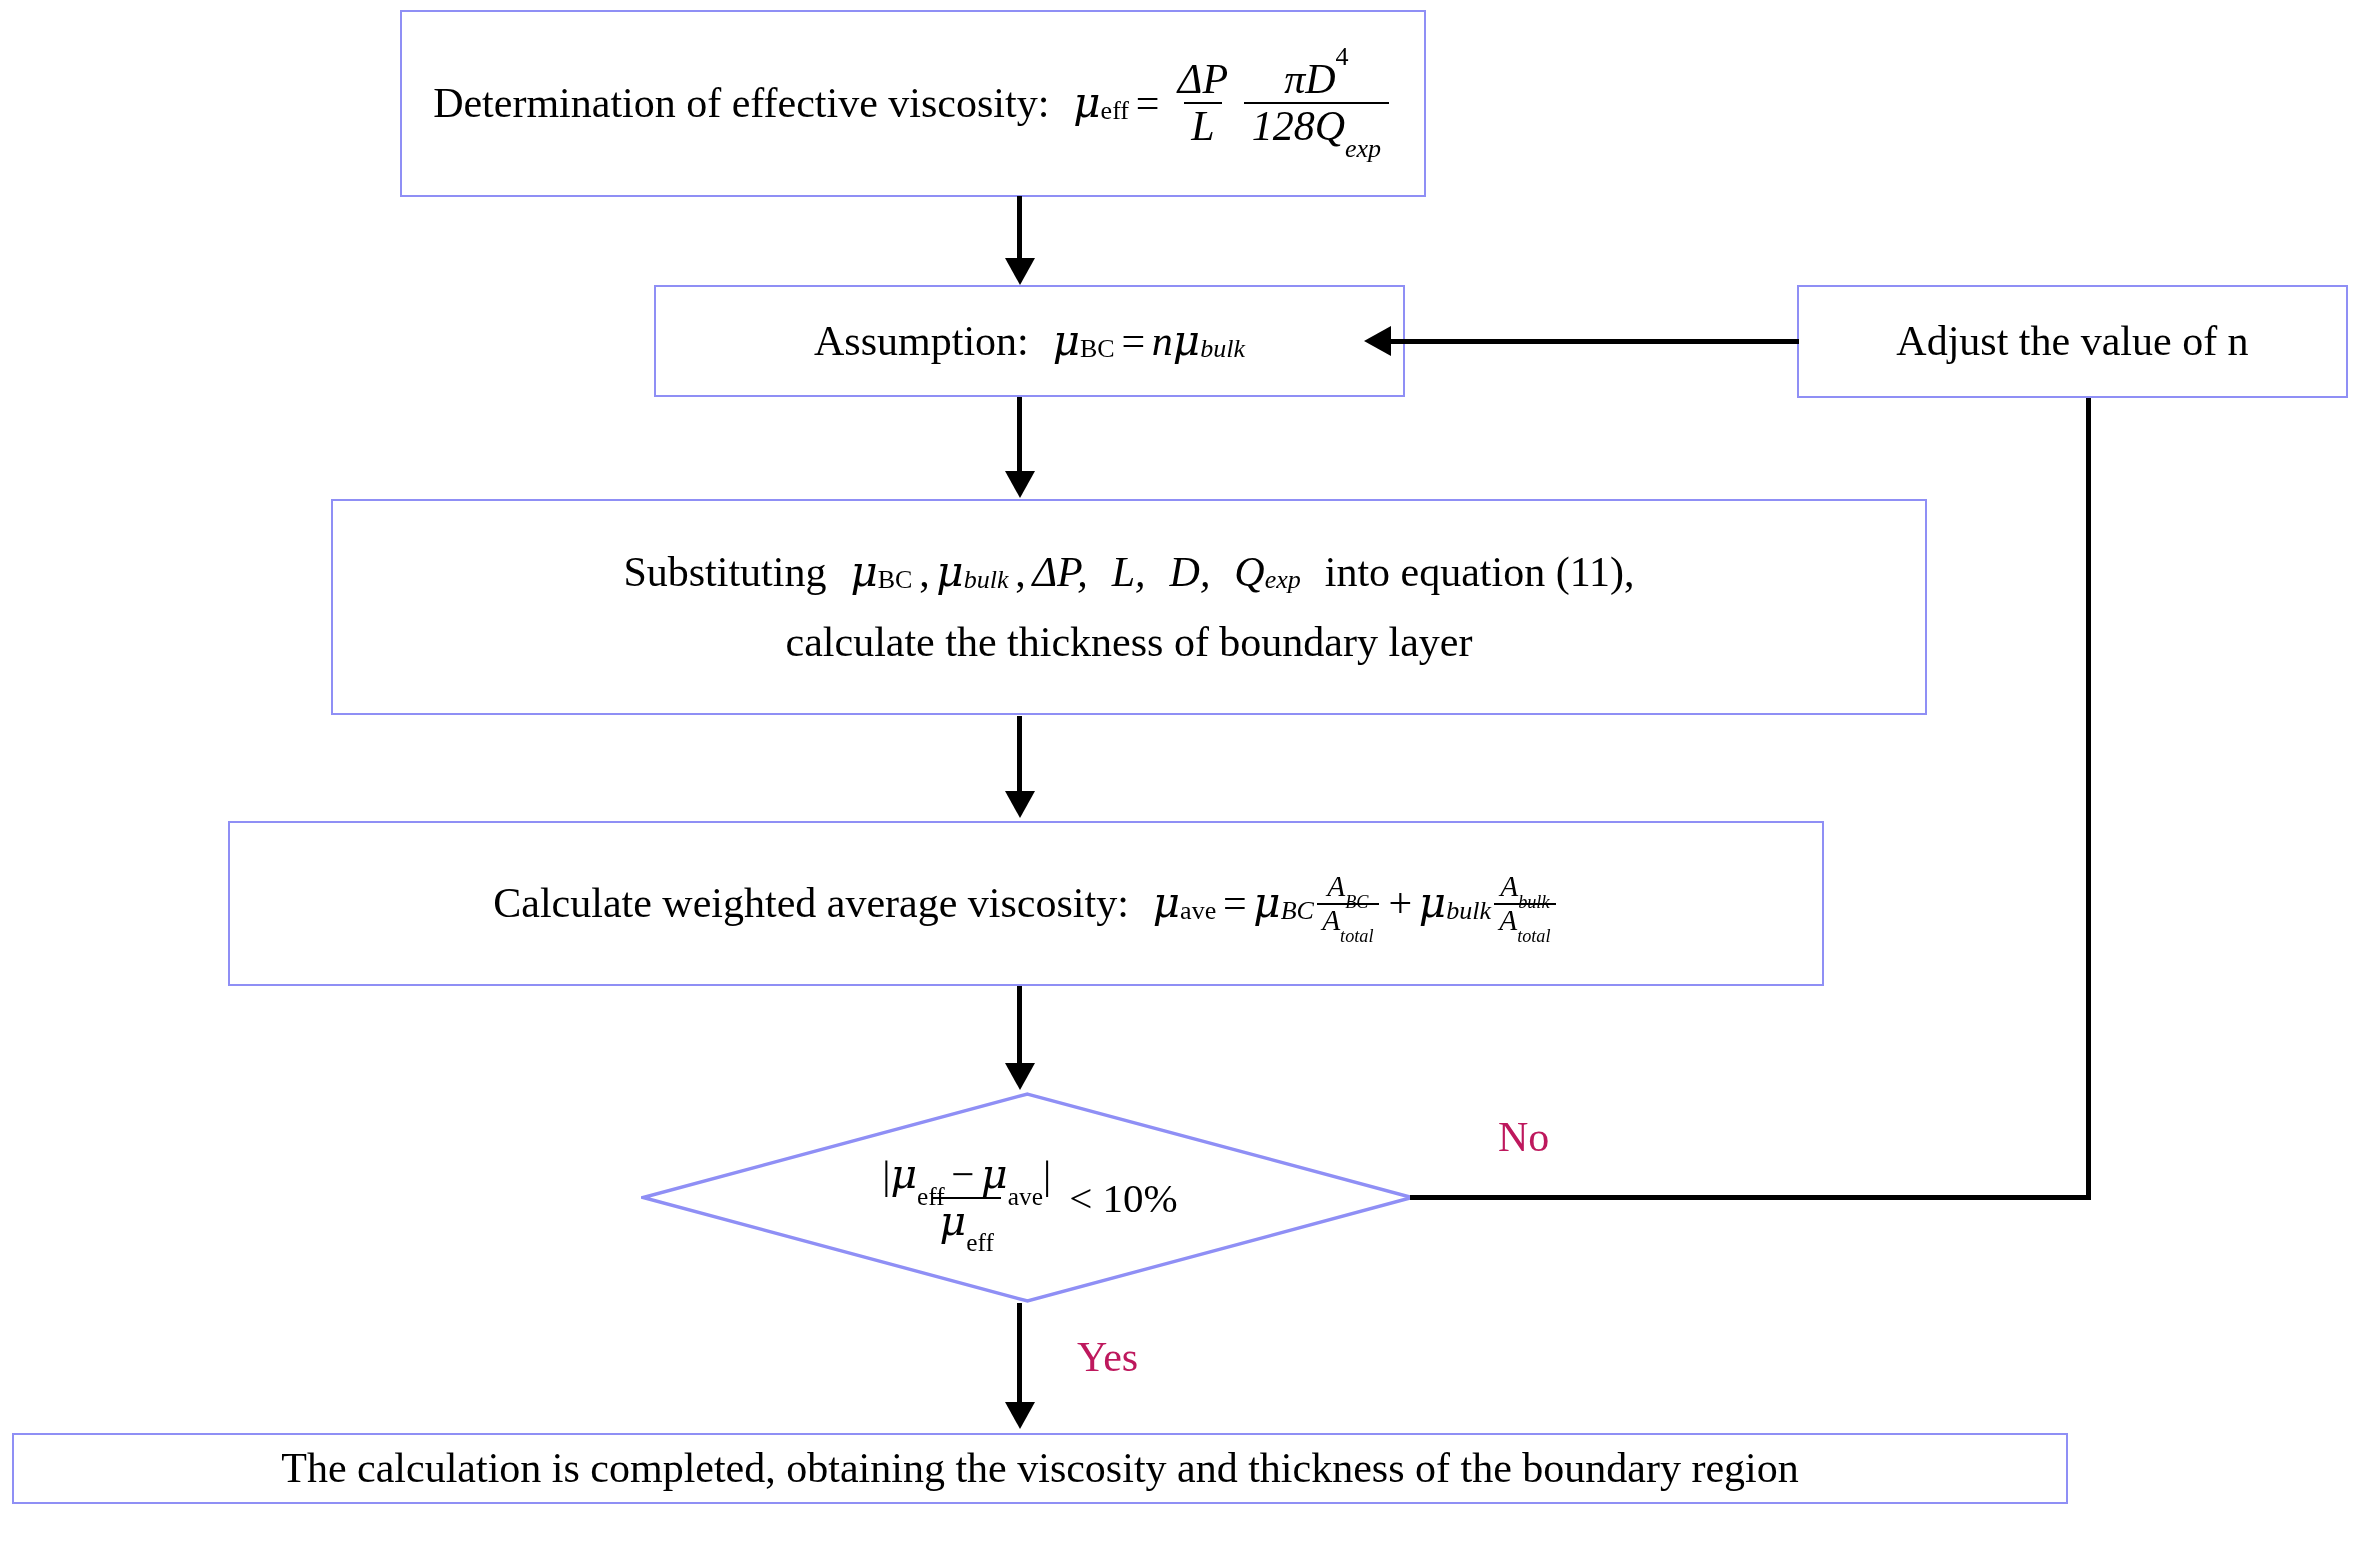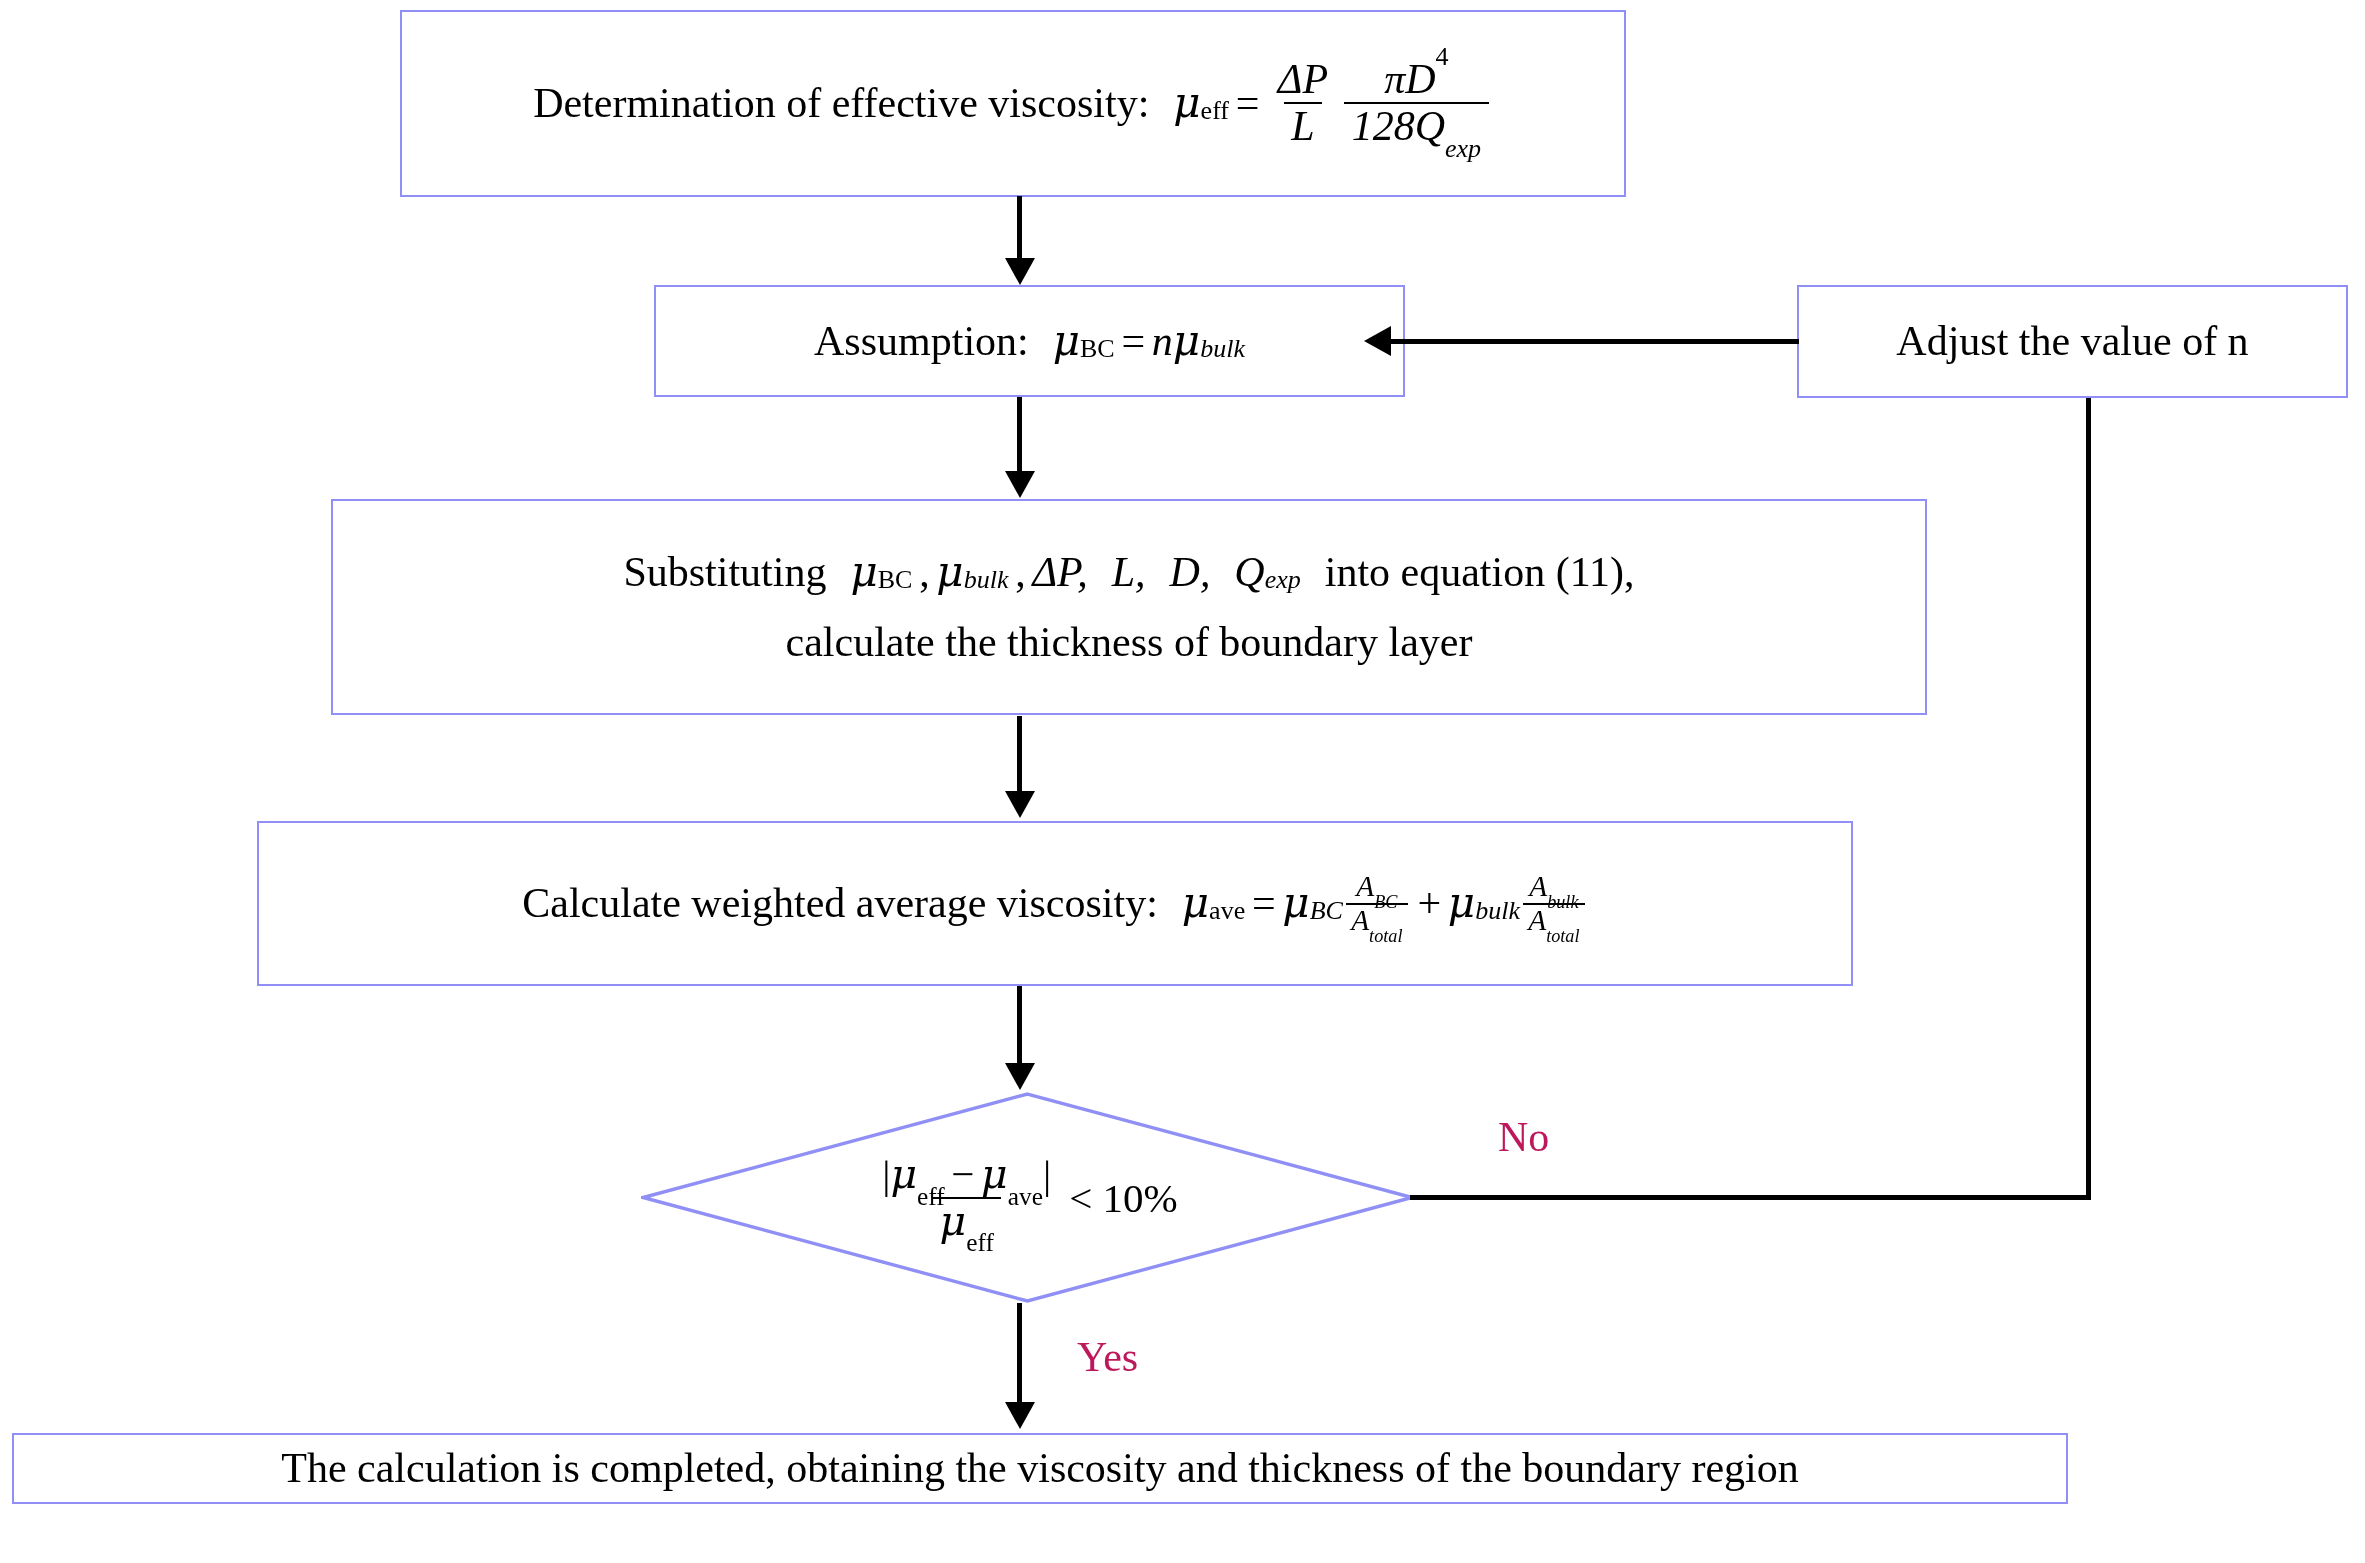--- a/index.html
+++ b/index.html
@@ -121,21 +121,21 @@
     font-family: "Liberation Serif", "DejaVu Serif", serif;
     color: #be185d;
     white-space: nowrap;
   }
 </style>
 </head>
 <body>
 
 <div id="canvas">
 
-  <div class="node" style="left:400px; top:9.5px; width:1226px; height:187px; font-size:42px;">
+  <div class="node" style="left:400px; top:9.5px; width:1026px; height:187px; font-size:42px;">
     <div class="inner">
       <span class="mathline">
         <span>Determination of effective viscosity:</span>
         <span class="op">&nbsp;</span>
         <span class="mu">μ</span>
           <span class="sub sub-up">eff</span>
         <span class="op">=</span>
         <span class="frac">
           <span class="num mi">ΔP</span>
           <span class="den mi">L</span>
@@ -200,21 +200,21 @@
         <span class="op">&nbsp;</span>
         <span>into equation (11),</span>
       </span>
       <span>calculate the thickness of boundary layer</span>
     </div>
   </div>
 
   <div class="vline" style="left:1017px; top:716px; height:78px;"></div>
   <div class="arrow-down" style="left:1005px; top:791px;"></div>
 
-  <div class="node" style="left:228px; top:821px; width:1596px; height:165px; font-size:42px;margin-left:29px;">
+  <div class="node" style="left:228px; top:821px; width:1596px; height:165px; font-size:42px;">
     <div class="inner">
       <span class="mathline">
         <span>Calculate weighted average viscosity:</span>
         <span class="op">&nbsp;</span>
         <span class="mu">μ</span>
           <span class="sub sub-up">ave</span>
         <span class="op">=</span>
         <span class="mu">μ</span>
           <span class="sub mi">BC</span>
         <span class="frac small">

